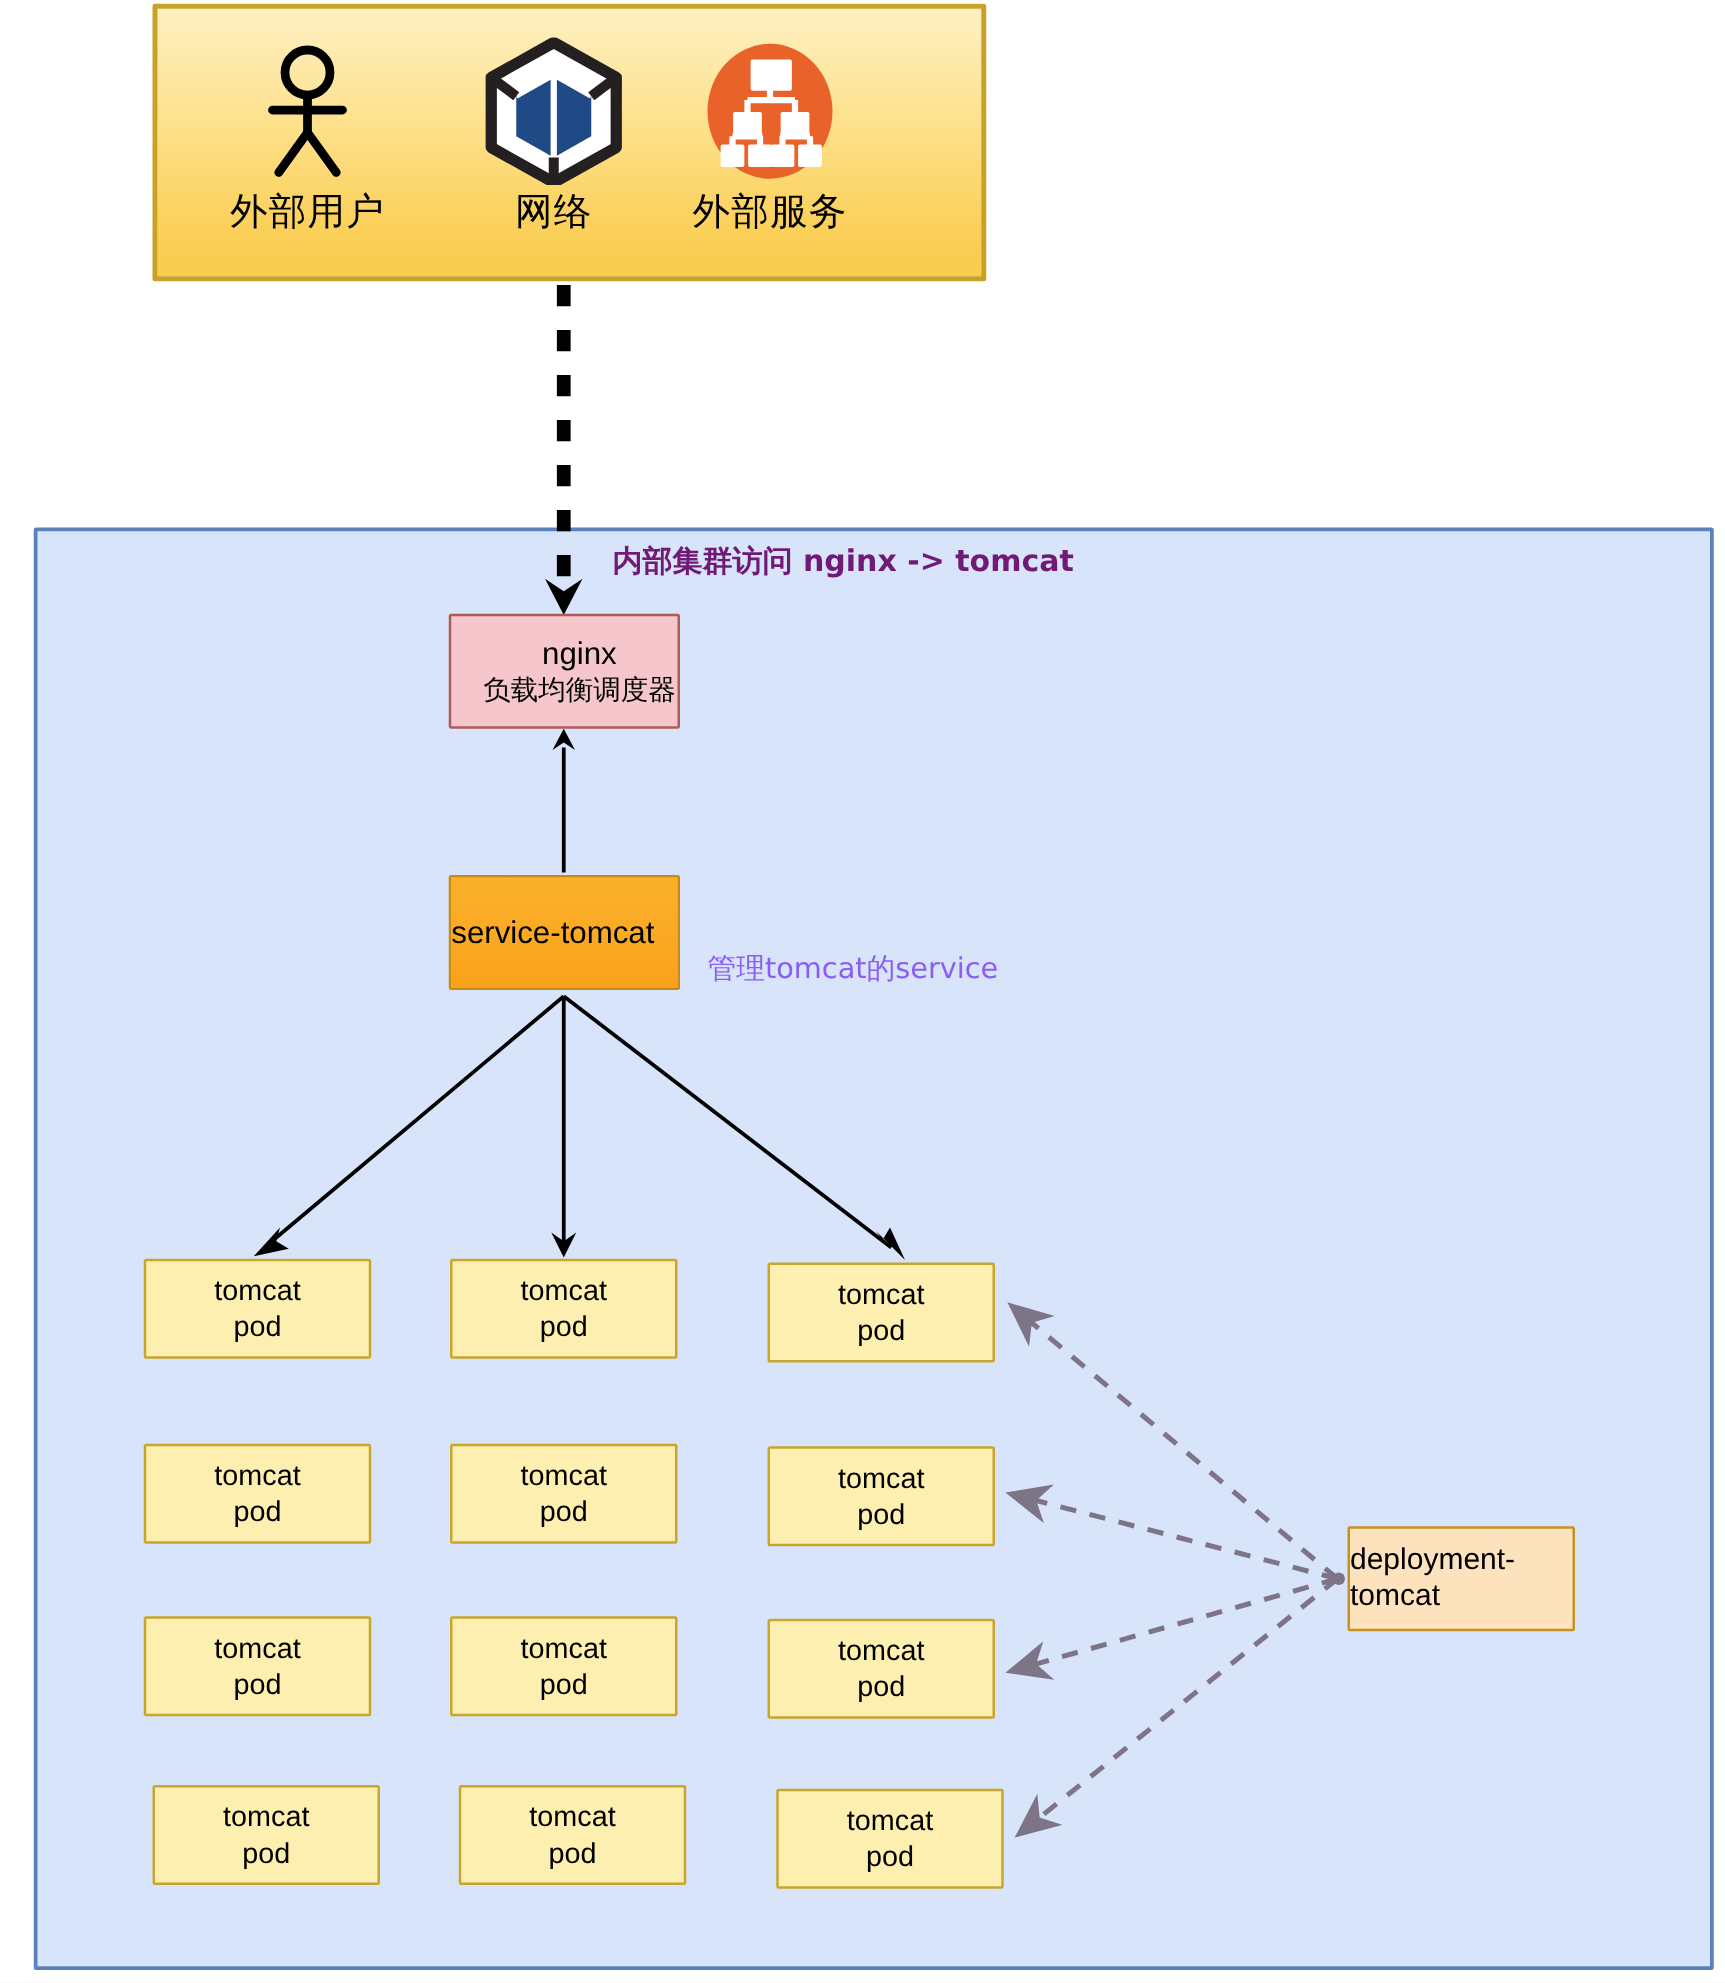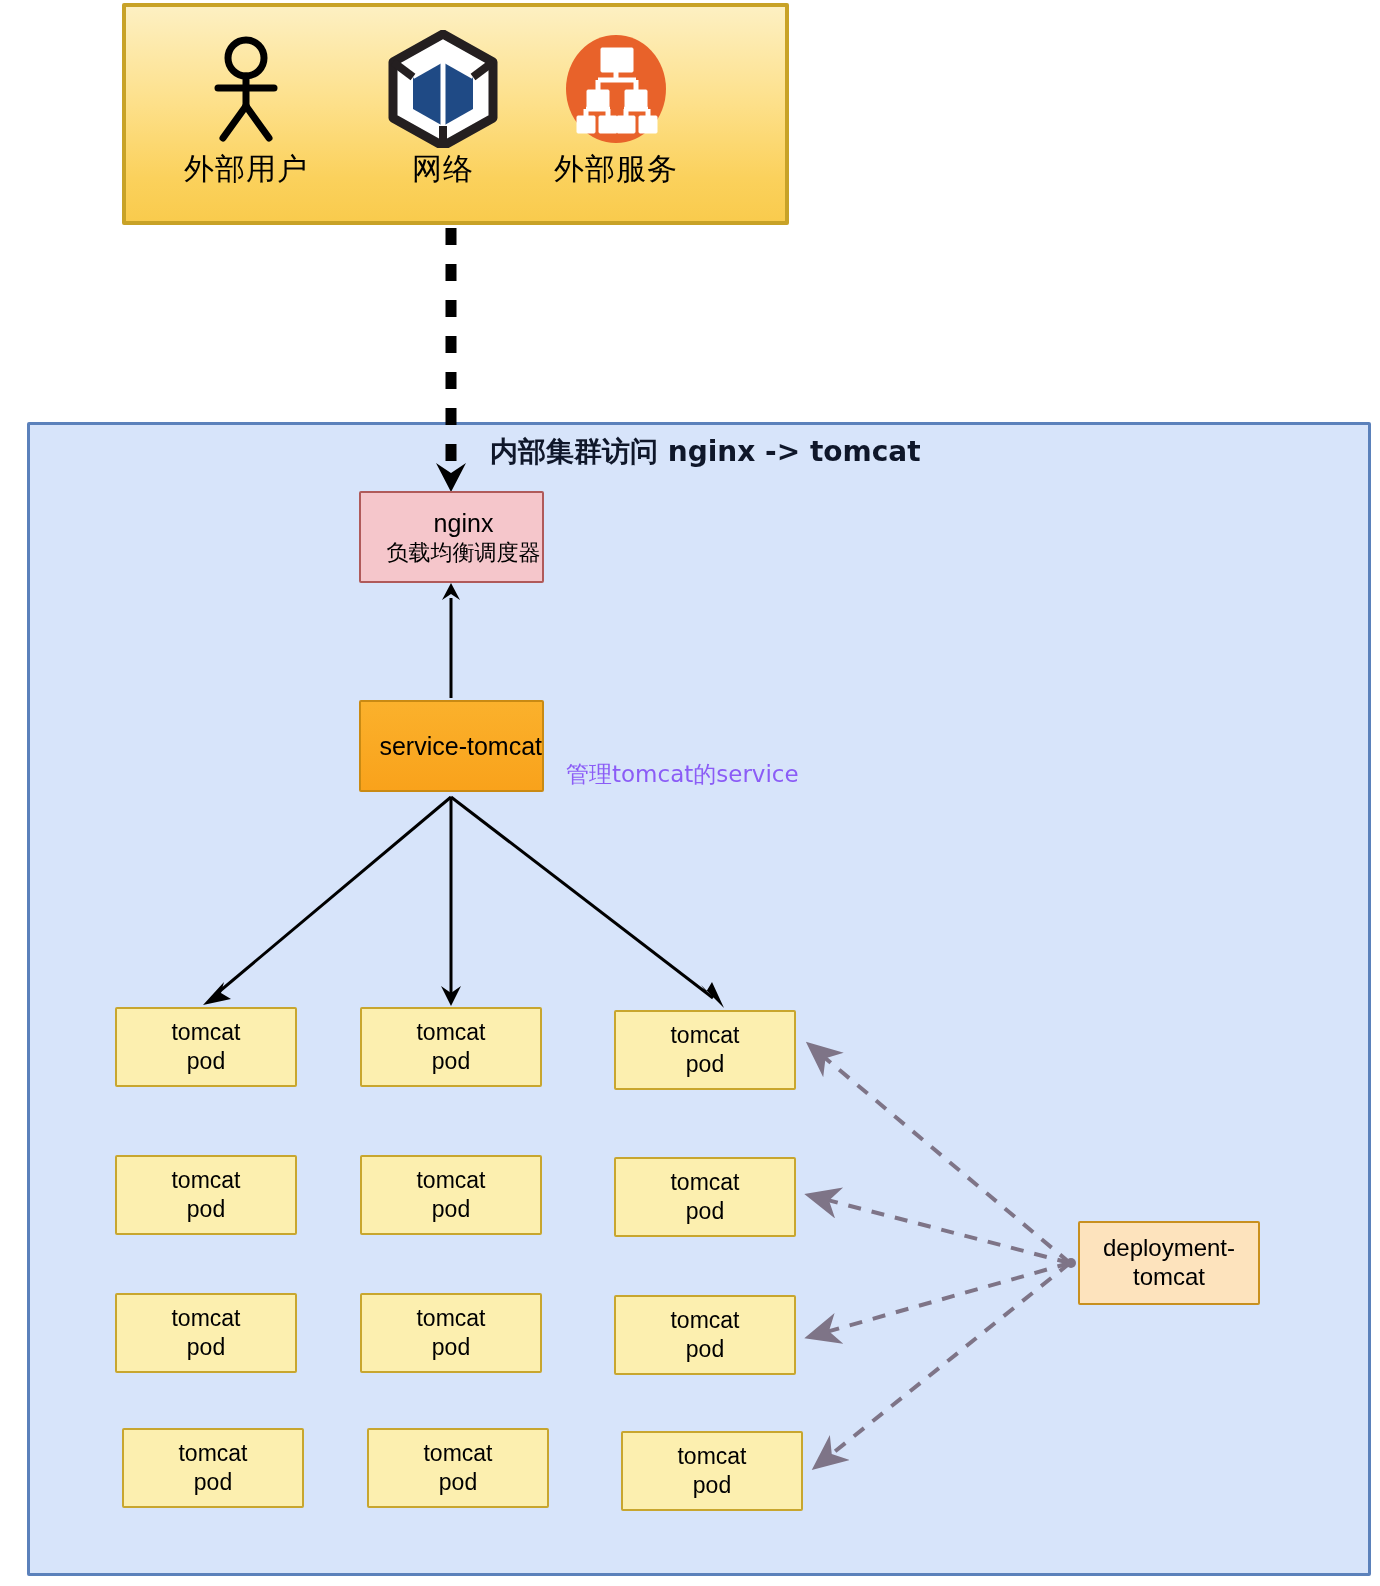--- a/index.html
+++ b/index.html
@@ -51,23 +51,23 @@
   
   .cluster {
     left: 27px; top: 422px; width: 1344px; height: 1154px;
     background: #d7e4fa;
     border: 3px solid #5b81bb;
     border-radius: 2px;
   }
   .cluster-title {
     position: absolute;
     left: 460px; top: 8px;
-    font-size: 28px;
+    font-size: 24px;
     font-weight: bold;
-    color: #0f172a;
+    color: #701a75;
     white-space: nowrap;
     font-family: "DejaVu Sans", "Liberation Sans", sans-serif;
   }
 
   
   .controller-zone {
     left: 80px; top: 960px; width: 1240px; height: 594px;
     background: #ddc6e8;
     border: 3px solid #7f5ba0;
     border-radius: 2px;
@@ -108,39 +108,38 @@
     text-align: right;
   }
 
   
   .service-node {
     left: 359px; top: 700px; width: 185px; height: 92px;
     background: linear-gradient(180deg, #fbb12c 0%, #f9a21b 100%);
     border: 2px solid #c98a13;
     display: flex;
     align-items: center;
-    justify-content: flex-end;
+    justify-content: flex-start;
     border-radius: 2px;
   }
   .service-node .label { font-size: 25px; color: #000; }
   .service-note {
     left: 566px; top: 735px;
     font-size: 23px; color: #8b5cf6; white-space: nowrap;
     font-family: "DejaVu Sans", "Liberation Sans", sans-serif;
     margin-top: 24px;
   }
 
   
   .deployment-node {
     left: 1078px; top: 1221px; width: 182px; height: 84px;
     background: #fde3bd;
     border: 2px solid #c8901f;
     display: flex;
     flex-direction: column;
-    align-items: center;
     justify-content: center;
     border-radius: 2px;
     line-height: 1.2;
   }
   .deployment-node .dl { font-size: 24px; color: #000; }
 
   
   .pod {
     width: 182px; height: 80px;
     background: #fcefaf;

